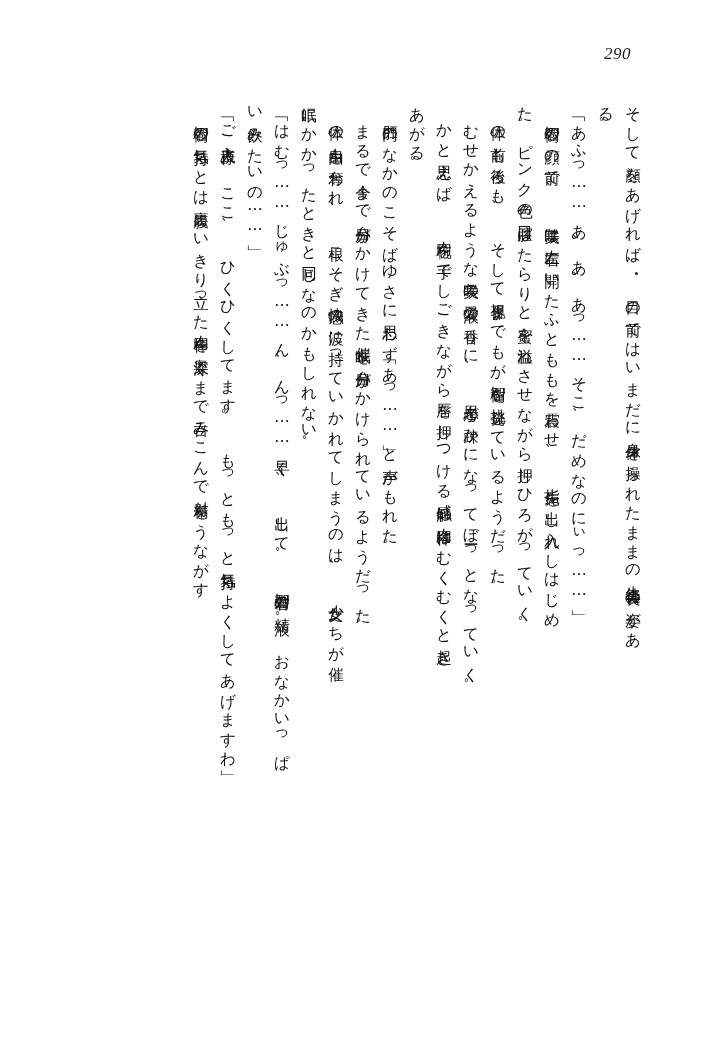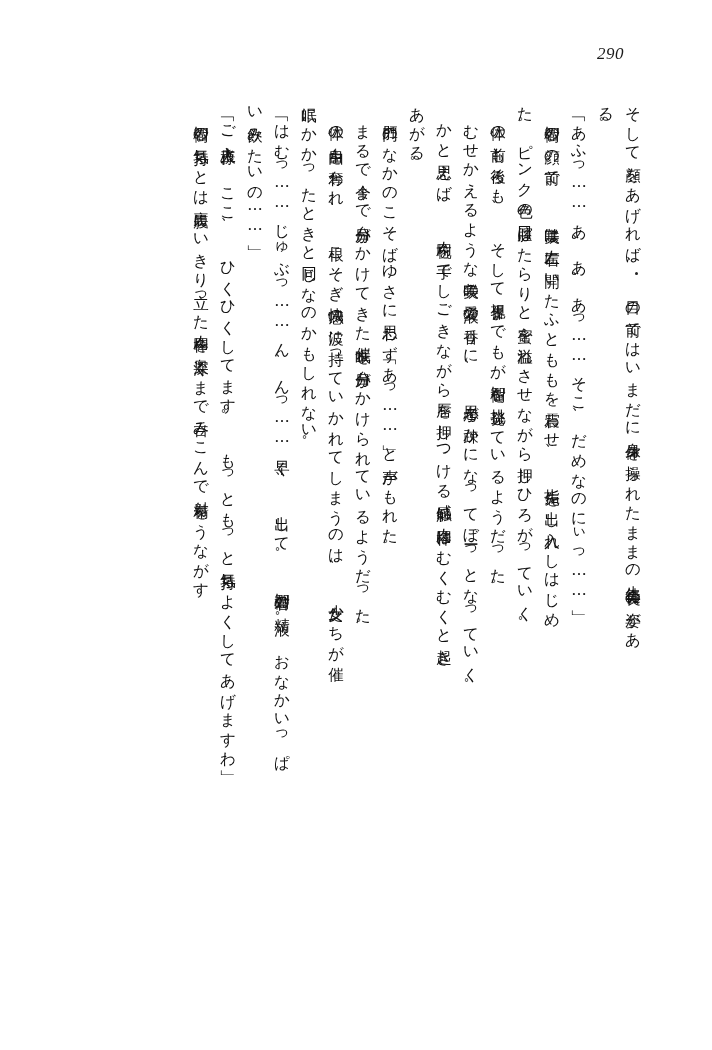--- a/index.html
+++ b/index.html
@@ -14,21 +14,21 @@
     position: relative;
     width: 712px;
     height: 1050px;
     background: #ffffff;
     overflow: hidden;
     box-sizing: border-box;
   }
   .page-number {
     position: absolute;
     top: 44px;
-    right: 88px;
+    right: 81px;
     font-size: 17px;
     font-style: italic;
     font-family: "Liberation Serif", "DejaVu Serif", serif;
     color: #1a1a1a;
     letter-spacing: 0.5px;
   }
   .text-block {
     position: absolute;
     top: 96px;
     right: 72px;

